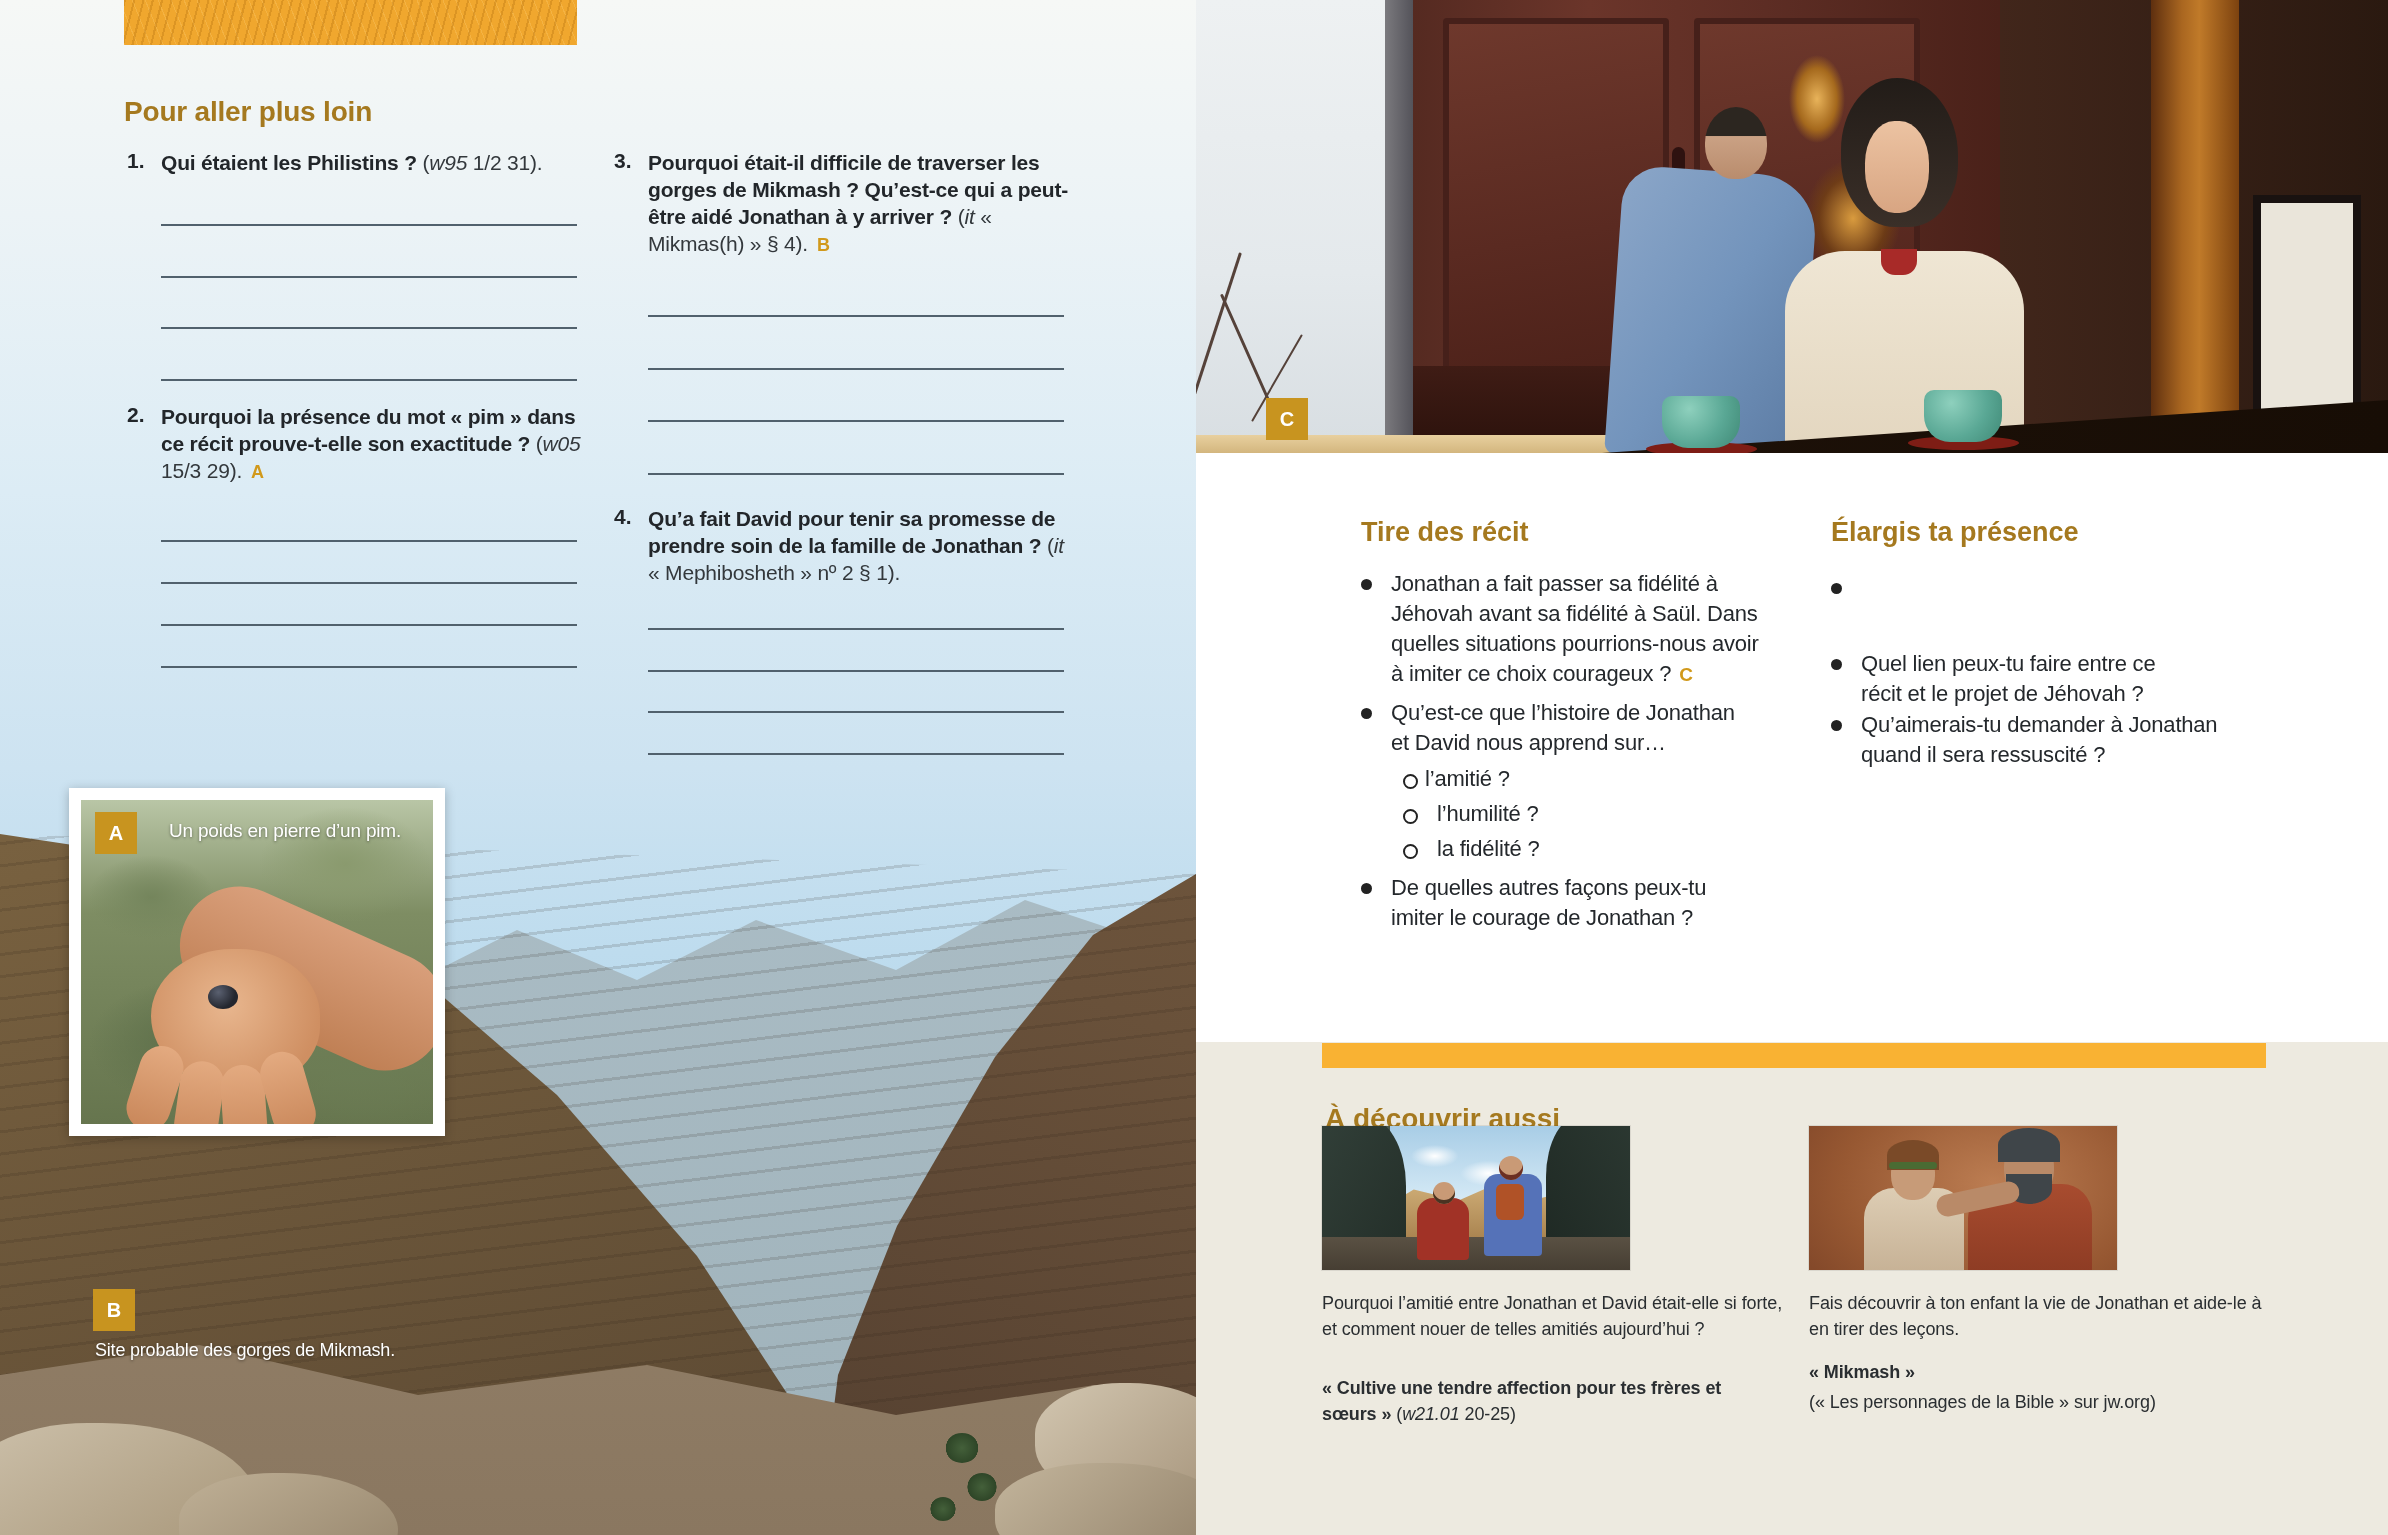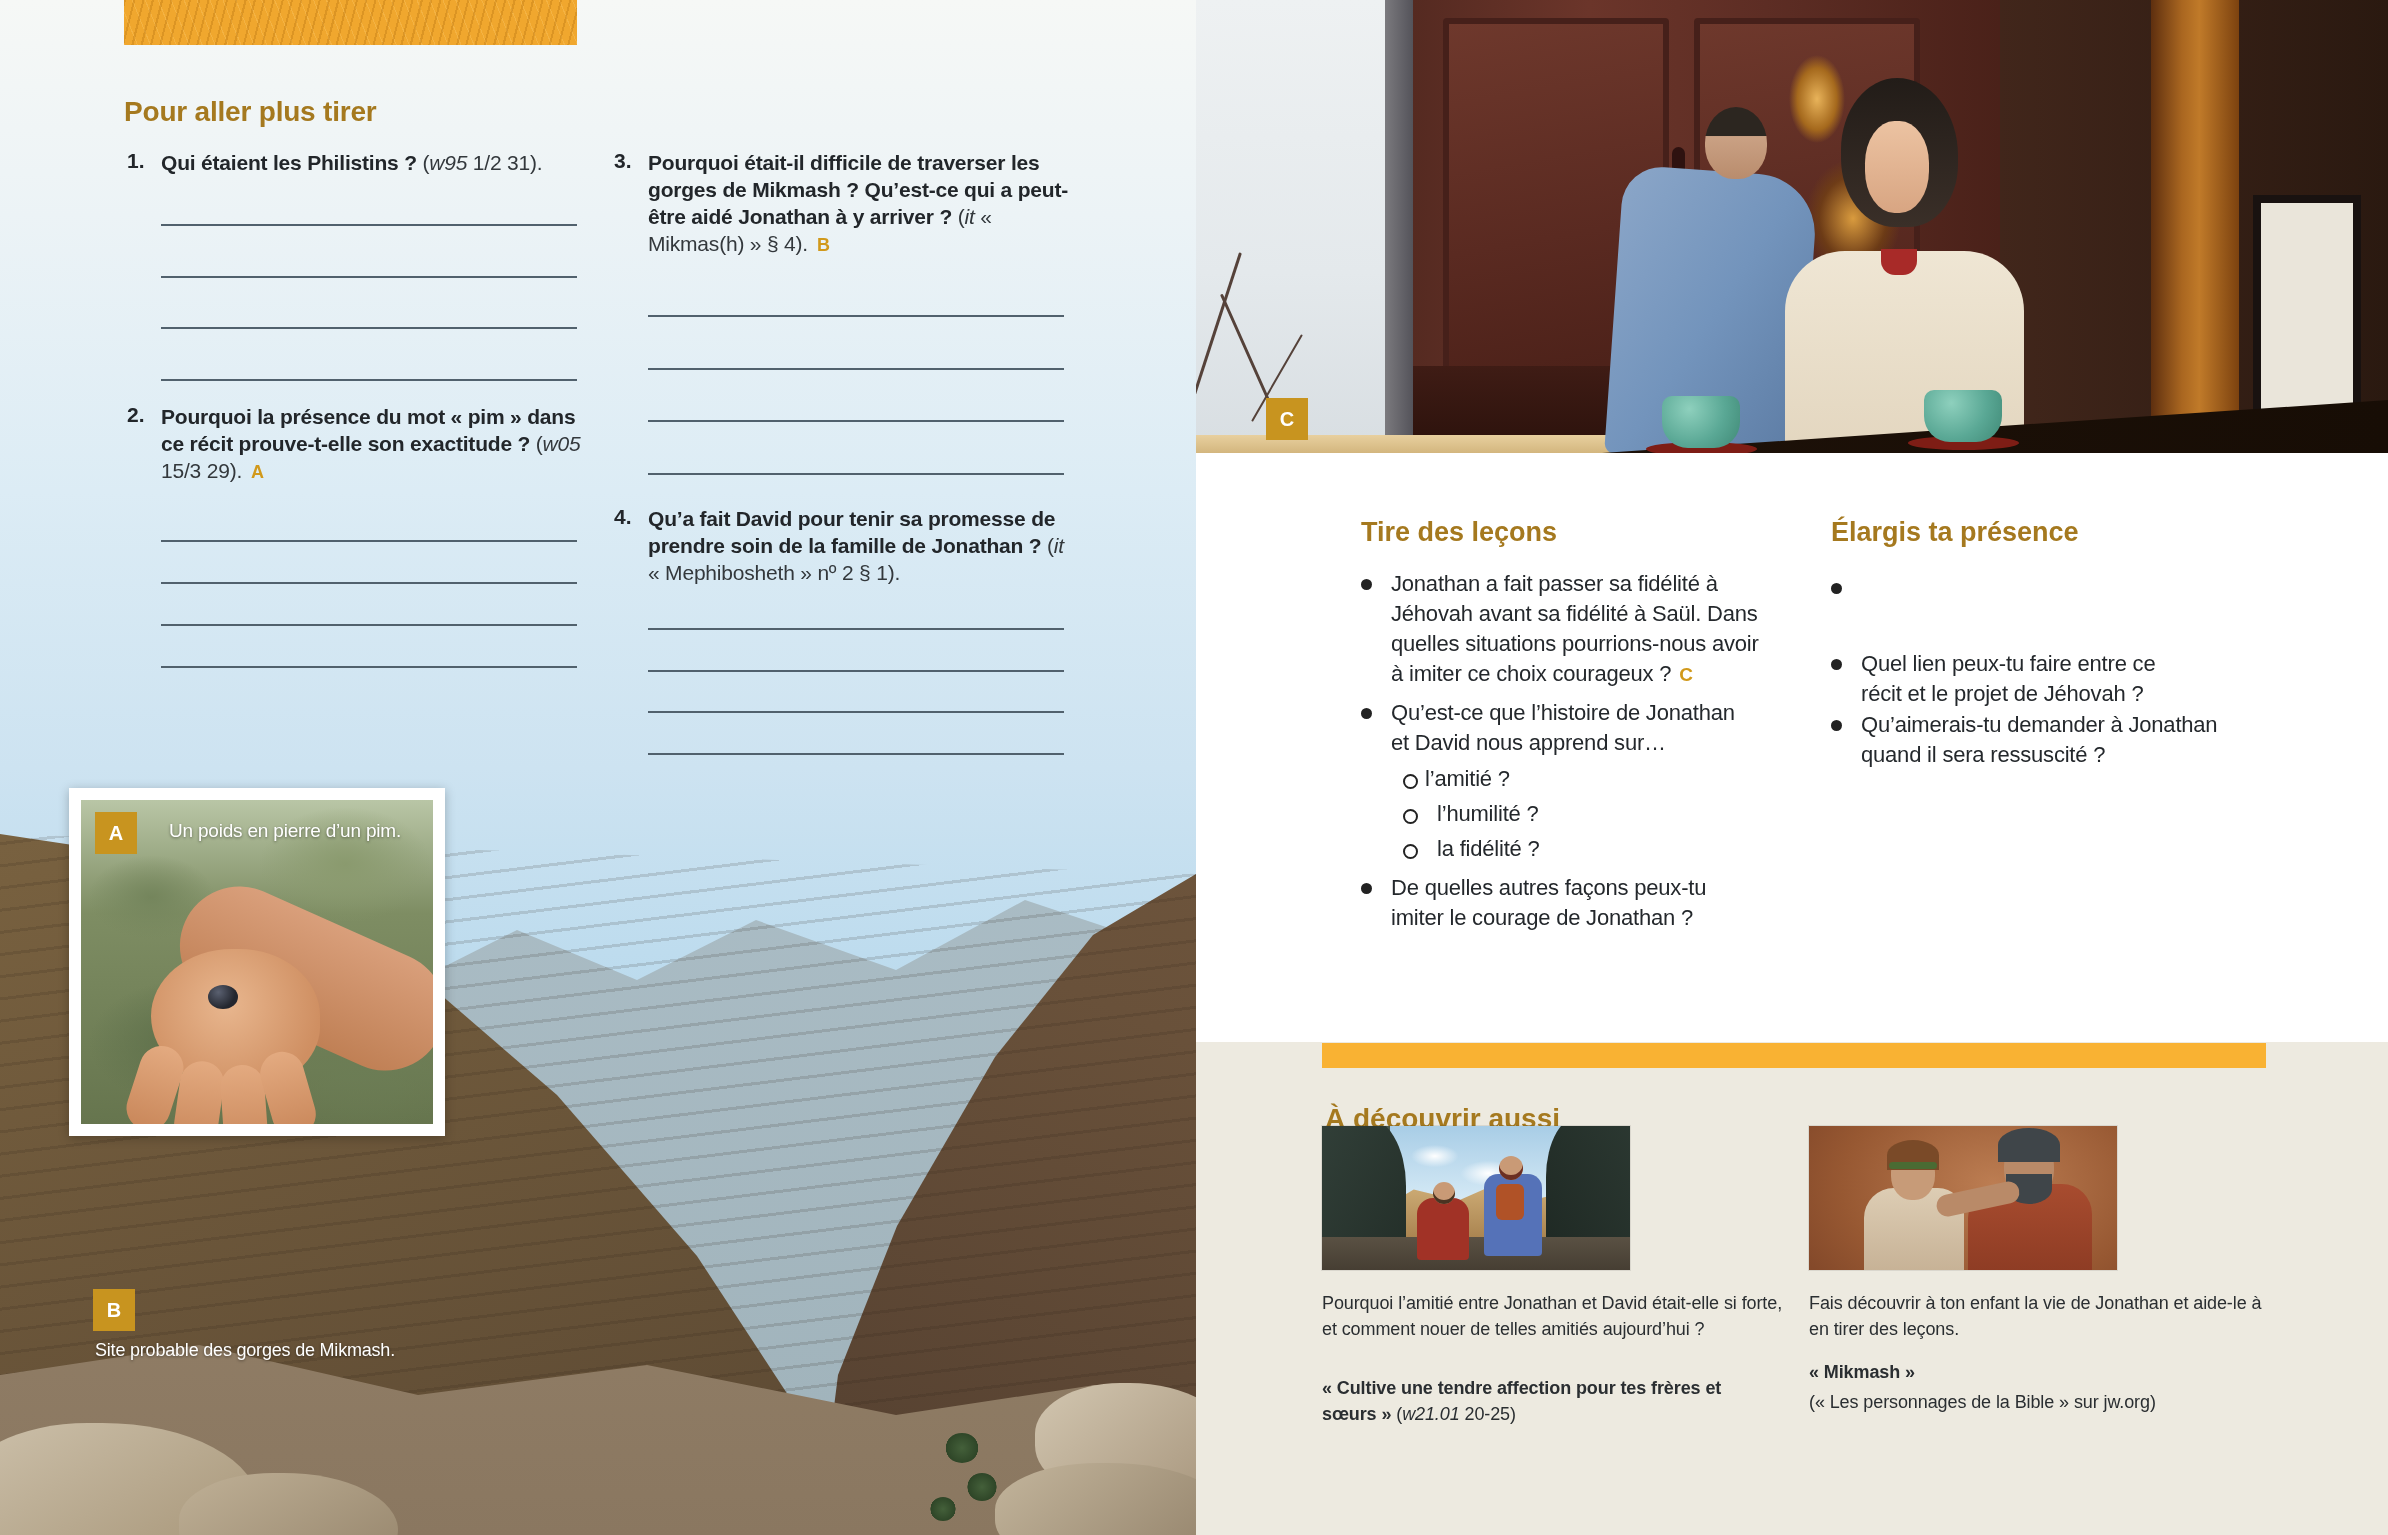--- a/index.html
+++ b/index.html
@@ -160,21 +160,21 @@
     <div class="boulder" style="left:-40px;top:1423px;width:299px;height:159px;background:linear-gradient(150deg,#cdc1ab,#a39173)"></div>
     <div class="boulder" style="left:179px;top:1473px;width:219px;height:109px;background:linear-gradient(150deg,#bfb096,#94836a)"></div>
     <div class="boulder" style="left:1035px;top:1383px;width:199px;height:119px;background:linear-gradient(140deg,#d2c6b0,#a5937a)"></div>
     <div class="boulder" style="left:995px;top:1463px;width:239px;height:109px;background:linear-gradient(140deg,#c3b59c,#8f7e66)"></div>
     <div class="shrub" style="left:945px;top:1433px;width:34px;height:30px;"></div>
     <div class="shrub" style="left:967px;top:1473px;width:30px;height:28px;"></div>
     <div class="shrub" style="left:930px;top:1497px;width:26px;height:24px;"></div>
 
     <div id="banner" class="abs"></div>
 
-    <div id="lp-heading" class="abs gold-h">Pour aller plus tirer</div>
+    <div id="lp-heading" class="abs gold-h">Pour aller plus loin</div>
 
     <div class="abs q-num" style="left:127px;top:149px;">1.</div>
     <div class="abs q-text" style="left:161px;top:149px;width:428px;"><span class="q-bold">Qui étaient les Philistins ? </span><span class="q-ref">(</span><span class="q-ref q-ref-i">w95</span><span class="q-ref"> 1/2 31).</span></div>
     <div class="ans-line" style="left:161px;top:224px;width:416px;"></div>
     <div class="ans-line" style="left:161px;top:276px;width:416px;"></div>
     <div class="ans-line" style="left:161px;top:327px;width:416px;"></div>
     <div class="ans-line" style="left:161px;top:379px;width:416px;"></div>
 
     <div class="abs q-num" style="left:127px;top:403px;">2.</div>
     <div class="abs q-text" style="left:161px;top:403px;width:428px;"><span class="q-bold">Pourquoi la présence du mot « pim » dans ce récit prouve-t-elle son exactitude ? </span><span class="q-ref">(</span><span class="q-ref q-ref-i">w05</span><span class="q-ref"> 15/3 29).</span><span class="q-label">A</span></div>
@@ -241,21 +241,21 @@
       <div class="pc-woman-hair"></div>
       <div class="pc-woman-face"></div>
       <div class="pc-table"></div>
       <div class="saucer" style="left:450px;top:442px;"></div>
       <div class="cup" style="left:466px;top:396px;"></div>
       <div class="saucer" style="left:712px;top:436px;"></div>
       <div class="cup" style="left:728px;top:390px;"></div>
       <div class="photo-label" style="position:absolute;left:70px;top:398px;">C</div>
     </div>
 
-    <div class="abs gold-h col-h" style="left:165px;top:517px;">Tire des leçons</div>
+    <div class="abs gold-h col-h" style="left:165px;top:517px;">Tire des récit</div>
     <div class="dot" style="left:165px;top:579px;"></div>
     <div class="bullet" style="left:195px;top:569px;width:370px;"><span>Jonathan a fait passer sa fidélité à Jéhovah avant sa fidélité à Saül. Dans quelles situations pourrions-nous avoir à imiter ce choix courageux ?</span><span class="inline-label">C</span></div>
     <div class="dot" style="left:165px;top:708px;"></div>
     <div class="bullet" style="left:195px;top:698px;width:348px;">Qu’est-ce que l’histoire de Jonathan et David nous apprend sur…</div>
     <div class="circle" style="left:207px;top:774px;"></div>
     <div class="bullet" style="left:229px;top:764px;width:299px;">l’amitié ?</div>
     <div class="circle" style="left:207px;top:809px;"></div>
     <div class="bullet" style="left:241px;top:799px;width:299px;">l’humilité ?</div>
     <div class="circle" style="left:207px;top:844px;"></div>
     <div class="bullet" style="left:241px;top:834px;width:299px;">la fidélité ?</div>

